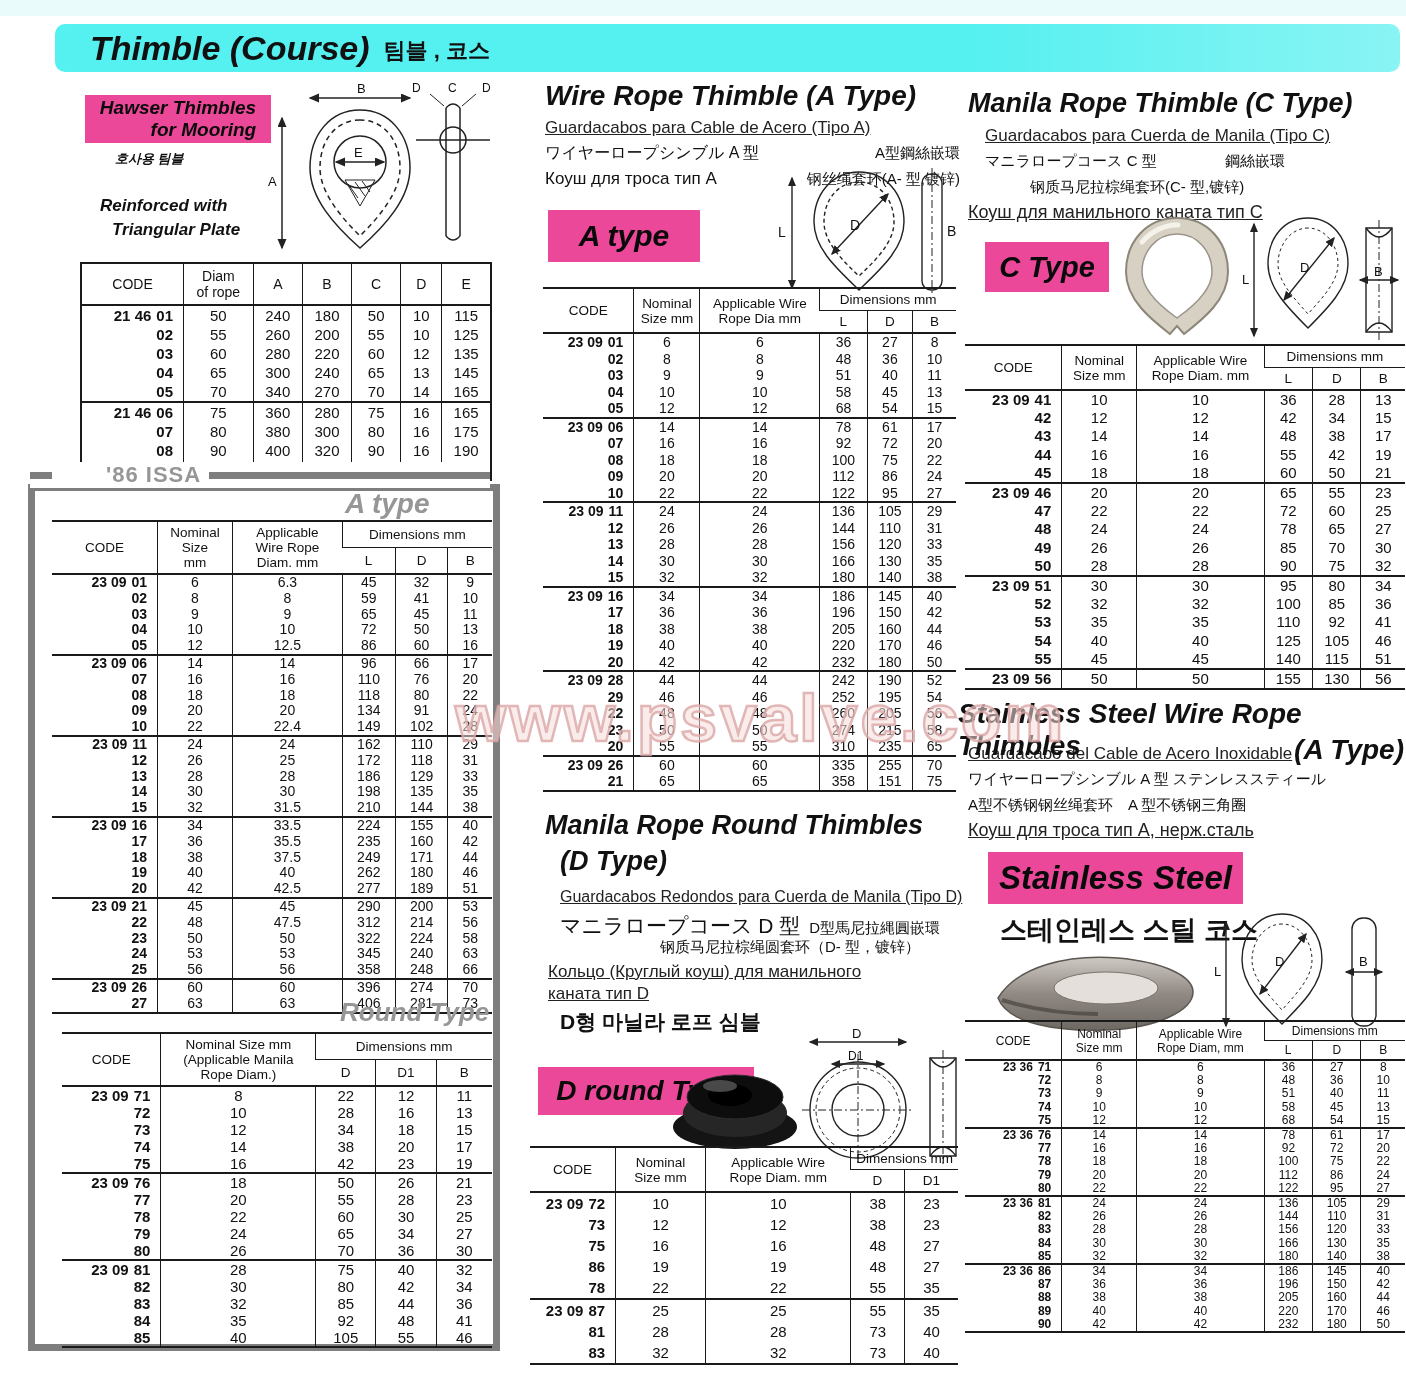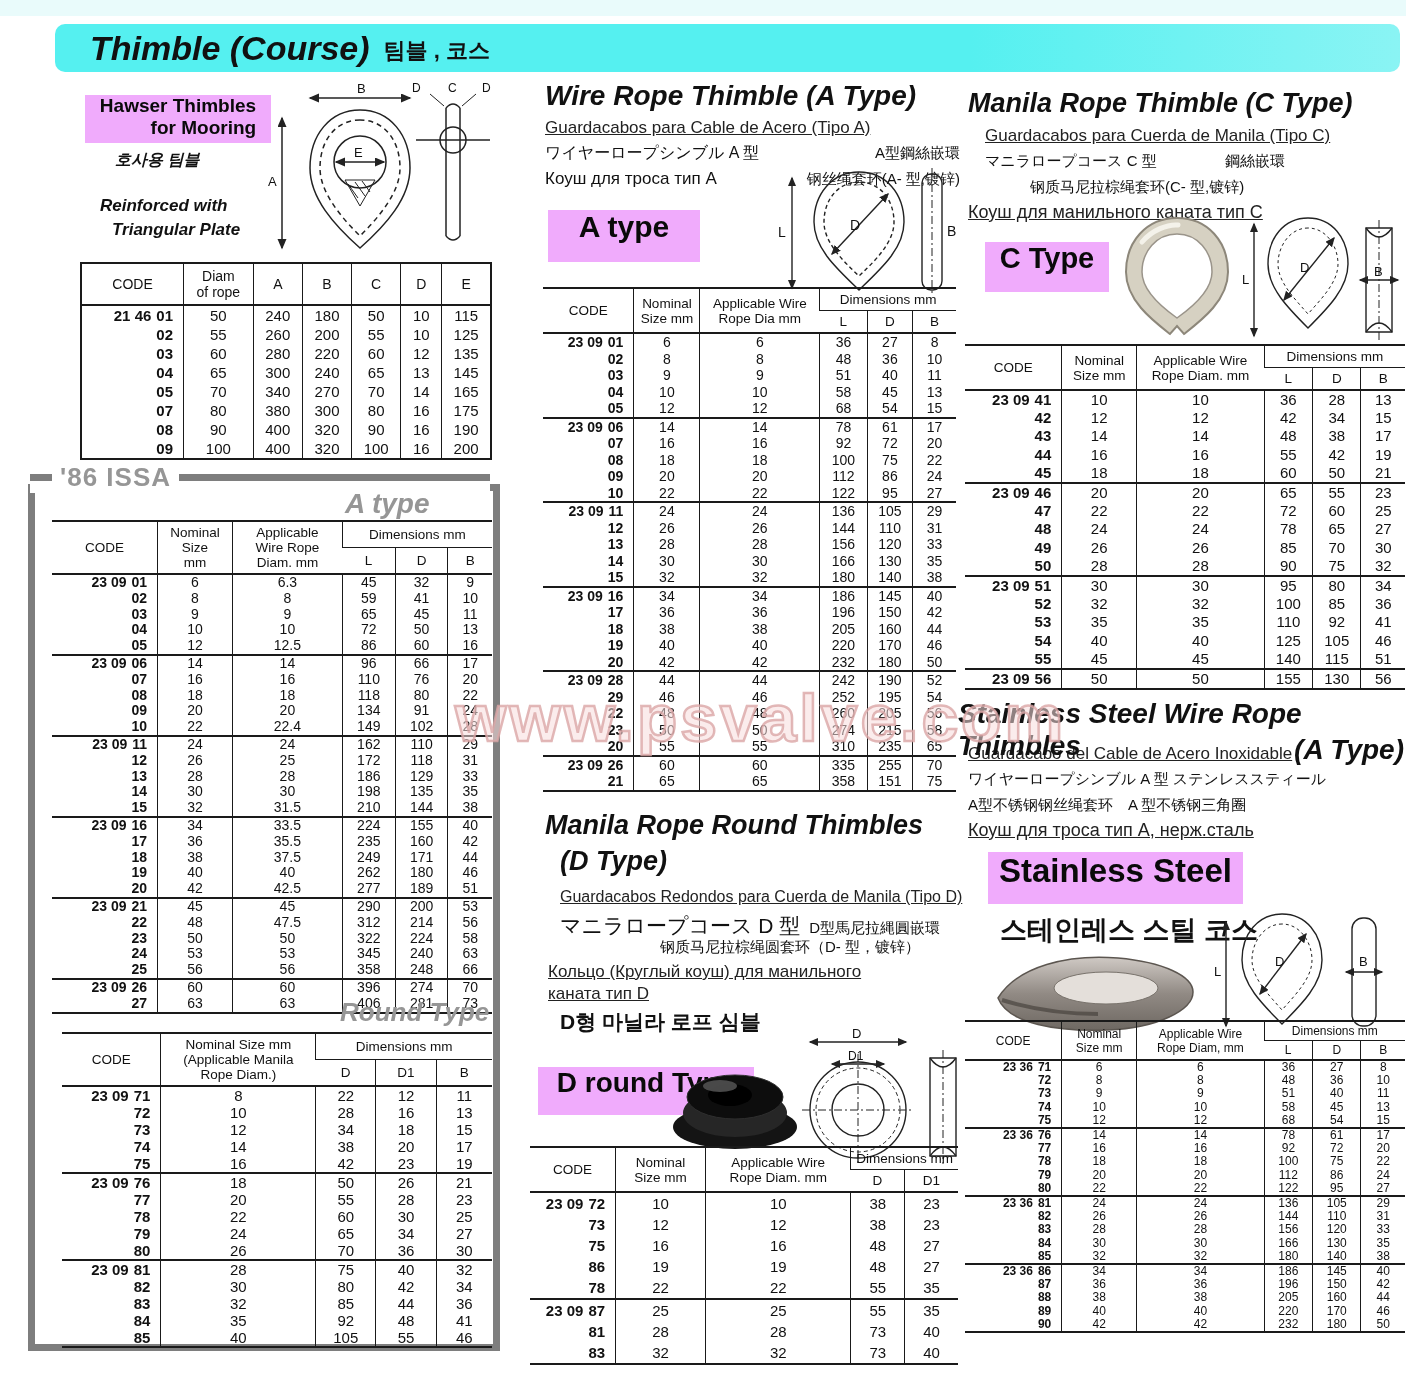--- a/index.html
+++ b/index.html
@@ -1,22 +1,22 @@
 <!DOCTYPE html>
 <html><head>
 <meta charset="utf-8">
 <style>
   html,body{margin:0;padding:0;background:#f2f2f2;}
   #page{position:relative;width:1406px;height:1392px;background:#ffffff;overflow:hidden;
         font-family:"Liberation Sans",sans-serif;color:#111;}
   .abs{position:absolute;}
   .it{font-style:italic;font-weight:700;}
   .graylab{color:#969696;font-style:italic;font-weight:700;}
-  .badge{background:#f0abfc;display:flex;align-items:flex-start;justify-content:center;
-         font-weight:700;color:#0a0a0a;}
+  .badge{background:#ec4899;display:flex;align-items:center;justify-content:center;
+         font-style:italic;font-weight:700;color:#0a0a0a;}
   .sub{color:#222;text-decoration:underline;}
   .row{display:flex;justify-content:space-between;align-items:baseline;}
 
   
   .dtab table{border-collapse:collapse;width:100%;table-layout:fixed;}
   .dtab th,.dtab td{border-left:1px solid #1a1a1a;text-align:center;padding:0 2px;
                     font-weight:400;overflow:hidden;white-space:nowrap;}
   .dtab th:first-child,.dtab td:first-child{border-left:none;}
   .dtab thead tr.h1 th{border-top:2px solid #1a1a1a;}
   .dtab thead th{border-bottom:2px solid #1a1a1a;vertical-align:middle;}
@@ -85,21 +85,21 @@
   </div>
 
   <div id="watermark" class="abs" style="left:455px;top:680px;">www.psvalve.com</div>
 
   <div class="abs badge" style="left:85px;top:95px;width:186px;height:48px;">
     <div style="text-align:right;font-size:19px;line-height:22px;">
       <div>Hawser Thimbles</div>
       <div>for Mooring</div>
     </div>
   </div>
-  <div class="abs it" style="left:115px;top:150px;font-size:16px;">호사용 팀블</div>
+  <div class="abs it" style="left:115px;top:150px;font-size:13px;">호사용 팀블</div>
   <div class="abs it" style="left:100px;top:196px;font-size:17px;">Reinforced with</div>
   <div class="abs it" style="left:112px;top:220px;font-size:17px;">Triangular Plate</div>
 
   <svg class="abs" style="left:262px;top:80px;" width="160" height="180" viewBox="0 0 160 180">
     <defs>
         <marker id="m1" markerWidth="8" markerHeight="8" refX="6" refY="3" orient="auto-start-reverse">
       <path d="M0,0L7,3L0,6Z" fill="#222"></path>
         </marker>
       </defs>
     <g stroke="#222" fill="none" stroke-width="1.5">
@@ -196,20 +196,29 @@
           </tr>
           <tr>
             <td class="code"><span class="sfx">05</span></td>
             <td>70</td>
             <td>340</td>
             <td>270</td>
             <td>70</td>
             <td>14</td>
             <td>165</td>
           </tr>
+          <tr class="gs">
+            <td class="code"><span class="pfx">21 46</span><span class="sfx">06</span></td>
+            <td>75</td>
+            <td>360</td>
+            <td>280</td>
+            <td>75</td>
+            <td>16</td>
+            <td>165</td>
+          </tr>
           <tr>
             <td class="code"><span class="sfx">07</span></td>
             <td>80</td>
             <td>380</td>
             <td>300</td>
             <td>80</td>
             <td>16</td>
             <td>175</td>
           </tr>
           <tr>
@@ -230,21 +239,21 @@
             <td>16</td>
             <td>200</td>
           </tr>
         </tbody>
       </table>
     </div>
 
   <div id="issa-box" class="abs" style="left:28px;top:484px;width:458px;height:853px;"></div>
   <div id="issa-label-row" class="abs" style="left:30px;top:462px;width:460px;background:#fff;">
     <span class="bar" style="width:22px;"></span>
-    <span class="graylab" style="font-size:26px;font-style:normal;letter-spacing:1px;">'86 ISSA</span>
+    <span class="graylab" style="font-size:22px;font-style:normal;letter-spacing:1px;margin-left:46px;">'86 ISSA</span>
     <span class="bar" style="flex:1;"></span>
   </div>
   <div class="abs graylab" style="left:345px;top:488px;font-size:28px;">A type</div>
   <div class="abs dtab t-issa" style="left:52px;top:520px;width:440px;">
       <table>
         <colgroup>
           <col class="c0">
           <col class="c1">
           <col class="c2">
           <col class="c3">

